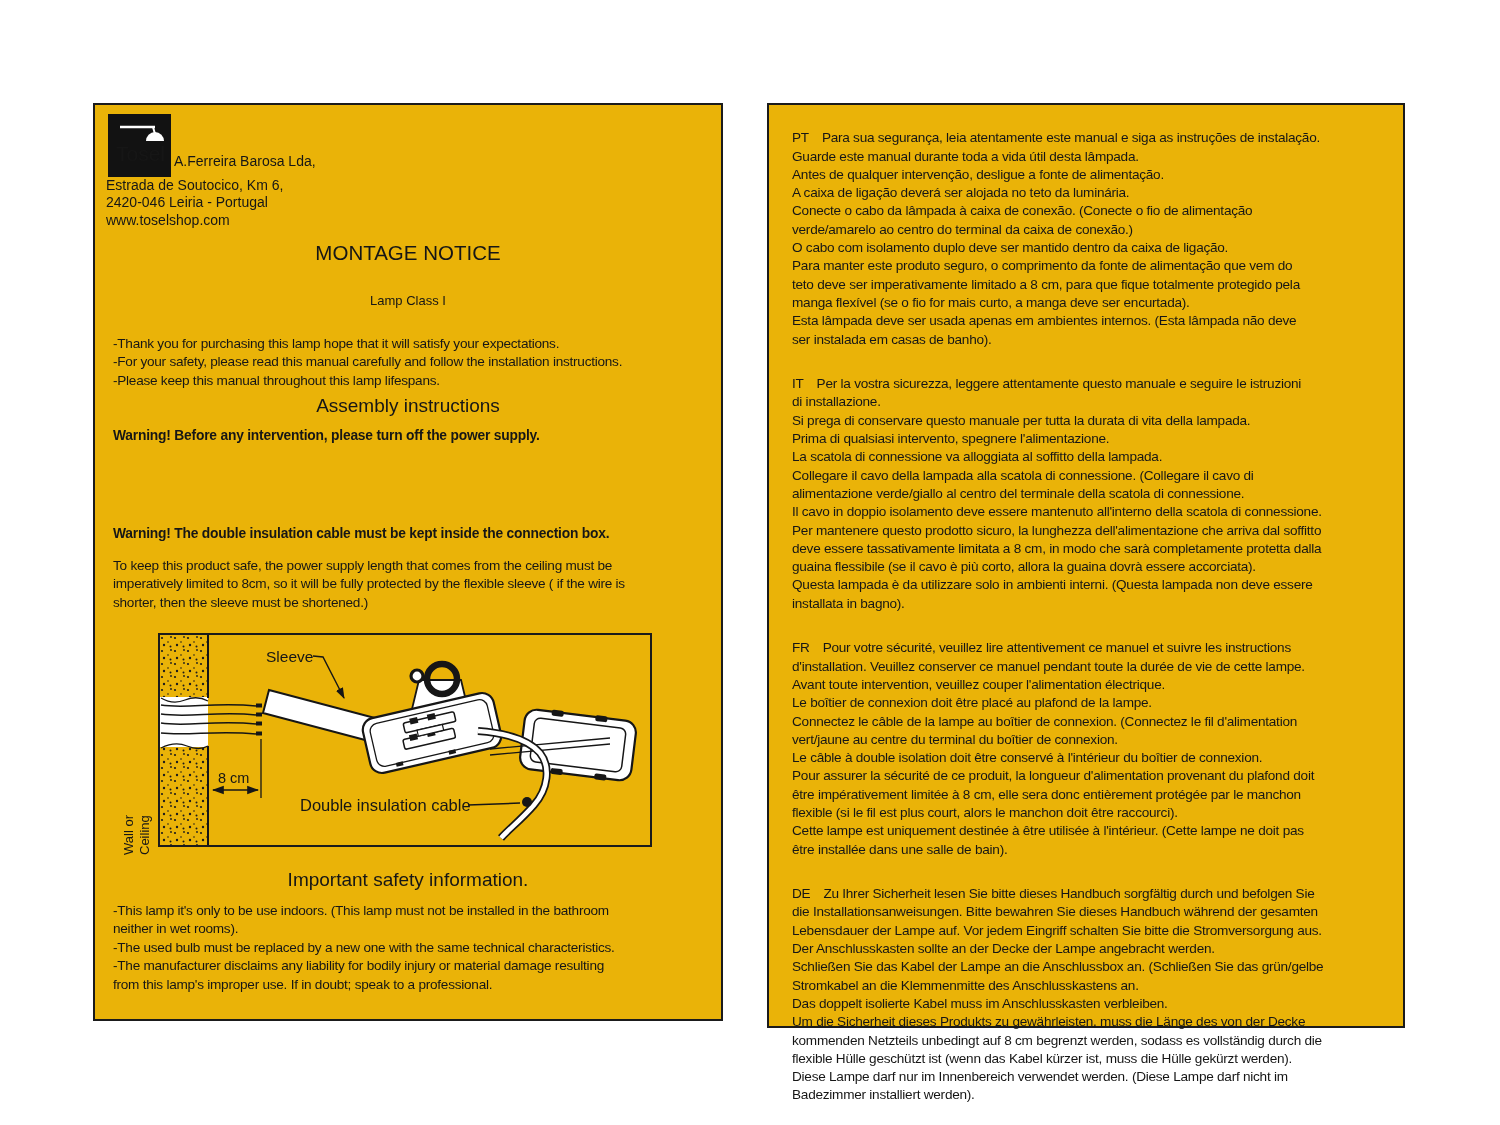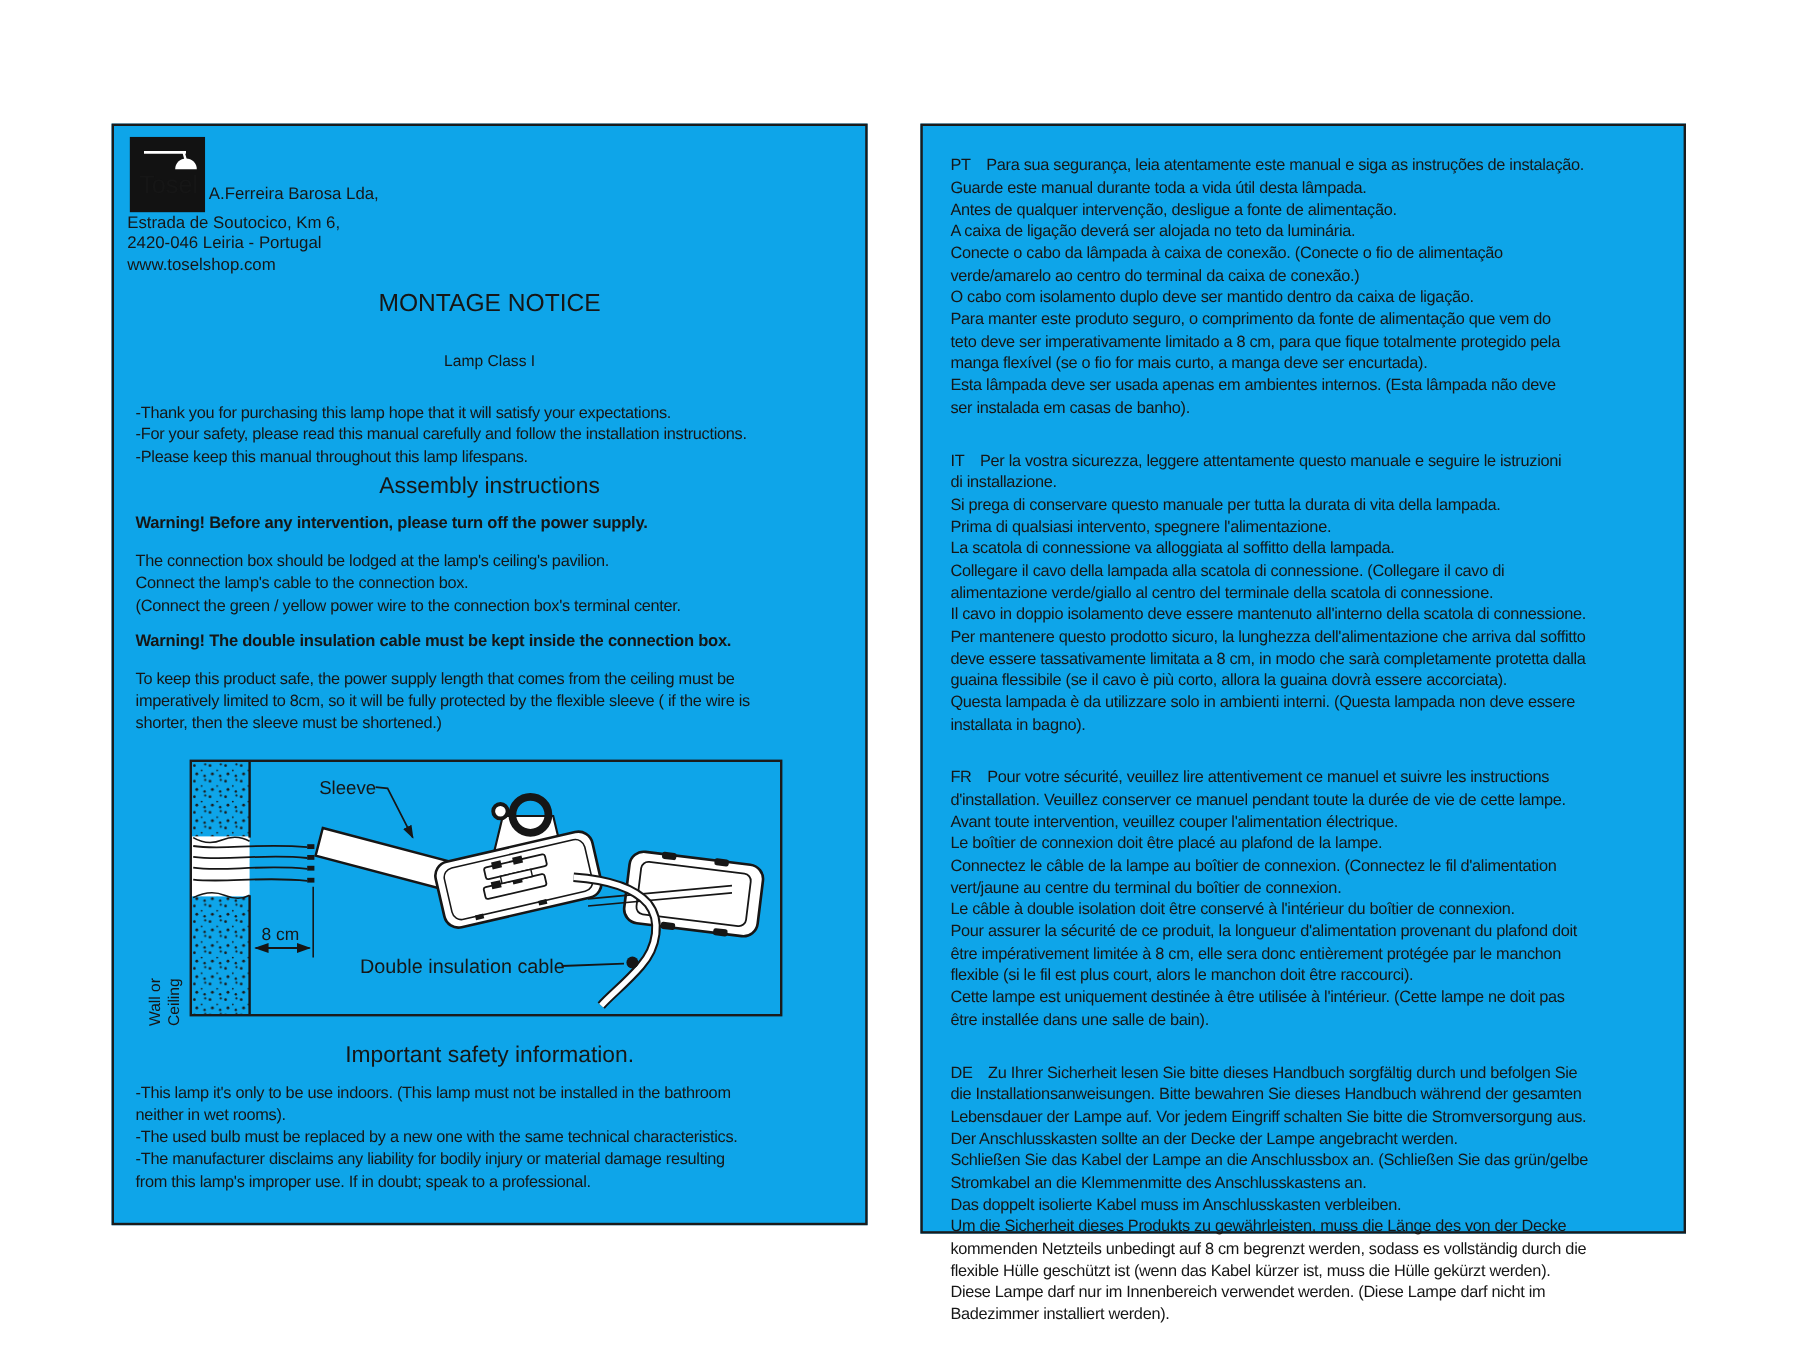--- a/index.html
+++ b/index.html
@@ -1,18 +1,18 @@
 <!DOCTYPE html>
 <html><head>
 <meta charset="utf-8">
 <style>
   html,body{margin:0;padding:0;background:#fff;}
   .canvas{position:relative;width:1500px;height:1125px;background:#ffffff;
           font-family:"Liberation Sans",sans-serif;color:#161616;overflow:hidden;}
-  .panel{position:absolute;background:#0ea5e9;border:2px solid #1b1b1b;box-sizing:border-box;}
+  .panel{position:absolute;background:#eab308;border:2px solid #1b1b1b;box-sizing:border-box;}
   #left-panel{left:93px;top:103px;width:630px;height:918px;}
   #right-panel{left:767px;top:103px;width:638px;height:925px;padding:6px 10px 0 23px;}
   .abs{position:absolute;}
   .ml{white-space:pre-line;}
   .body-text{font-size:13.6px;line-height:18.4px;letter-spacing:-0.25px;}
   .center{left:0;width:100%;text-align:center;}
   .company{font-size:14px;}
   .address{font-size:14px;line-height:17.4px;}
   .doc-title{font-size:20.5px;}
   .doc-subtitle{font-size:13px;font-weight:normal;text-align:center;}
@@ -51,23 +51,20 @@
     <div class="abs center doc-subtitle" style="top:188px;">Lamp Class I</div>
 
     <div class="abs center section-heading" style="top:290px;">Assembly instructions</div>
 
     <div class="abs body-text ml" style="left:18px;top:230px;">-Thank you for purchasing this lamp hope that it will satisfy your expectations.
 -For your safety, please read this manual carefully and follow the installation instructions.
 -Please keep this manual throughout this lamp lifespans.</div>
 
     <div class="abs warning" style="left:18px;top:323px;">Warning! Before any intervention, please turn off the power supply.</div>
 
-    <div class="abs body-text ml" style="left:18px;top:354px;">The connection box should be lodged at the lamp's ceiling's pavilion.
-Connect the lamp's cable to the connection box.
-(Connect the green / yellow power wire to the connection box's terminal center.</div>
 
     <div class="abs warning" style="left:18px;top:421px;">Warning! The double insulation cable must be kept inside the connection box.</div>
 
     <div class="abs body-text ml" style="left:18px;top:452px;">To keep this product safe, the power supply length that comes from the ceiling must be
 imperatively limited to 8cm, so it will be fully protected by the flexible sleeve ( if the wire is
 shorter, then the sleeve must be shortened.)</div>
 
     <div class="abs diagram-frame">
       <svg width="490" height="210" viewBox="0 0 490 210">
         <defs>

